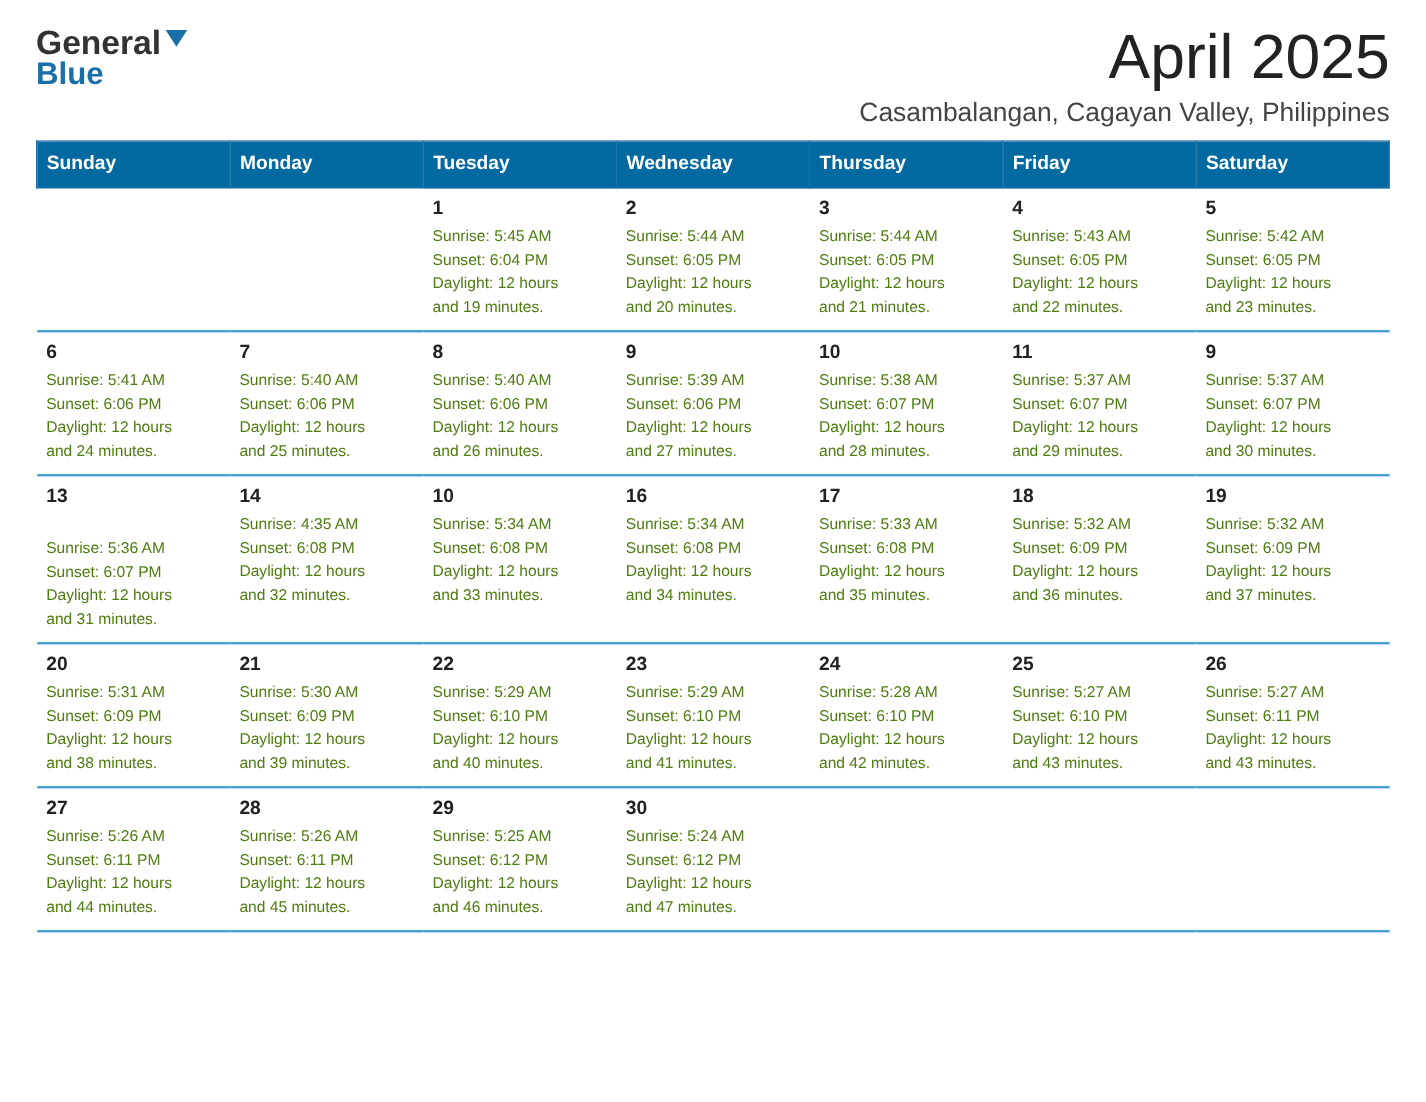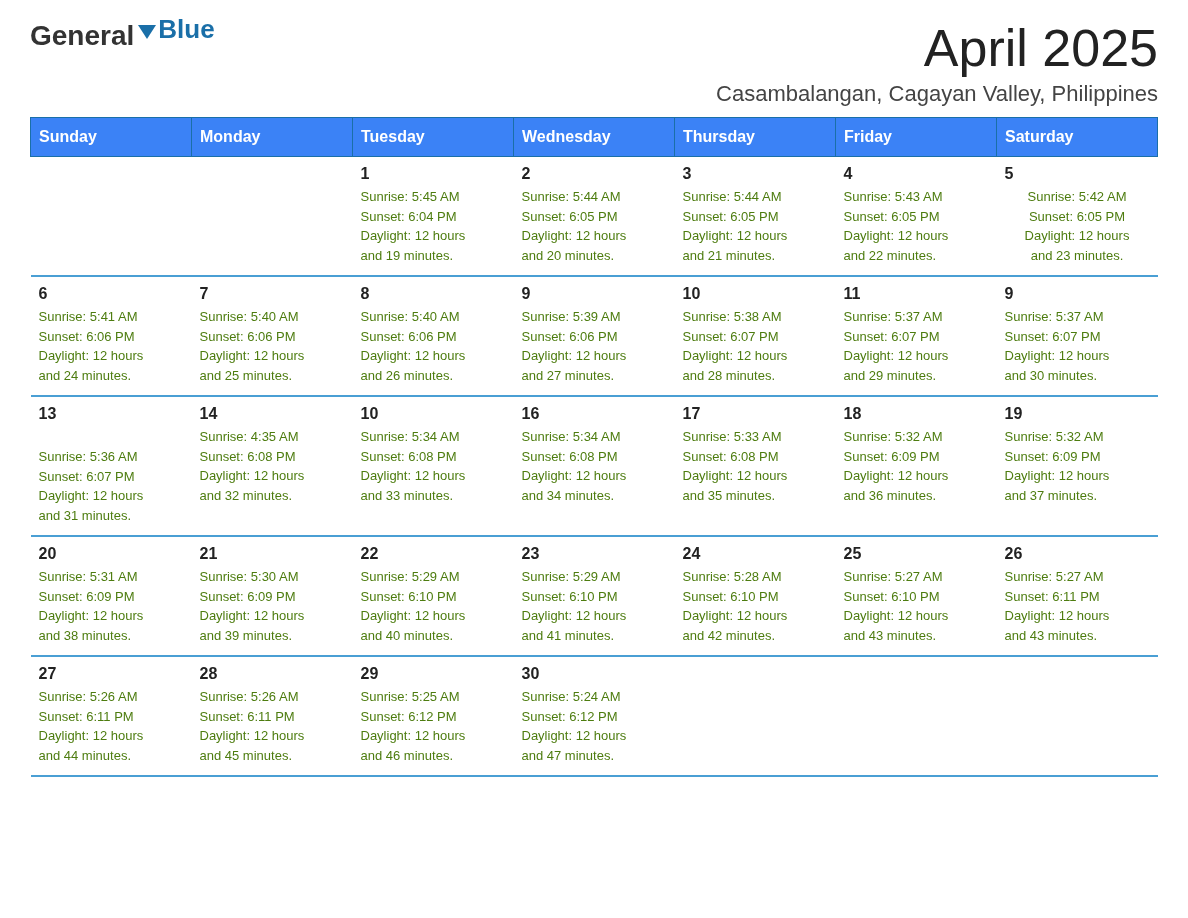--- a/index.html
+++ b/index.html
@@ -34,21 +34,21 @@
       font-size: 22px;
       color: #444;
       margin-top: 4px;
     }
     .calendar-table {
       width: 100%;
       border-collapse: collapse;
       margin-top: 10px;
     }
     .calendar-table thead tr th {
-      background-color: #3b82f6;
+      background-color: #0369a1;
       color: #fff;
       font-size: 16px;
       font-weight: bold;
       padding: 10px 8px;
       text-align: left;
       border: 1px solid #1a6fa8;
     }
     .calendar-table tbody tr td {
       vertical-align: top;
       padding: 8px 8px 10px 8px;
@@ -72,20 +72,21 @@
     .day-info {
       font-size: 13px;
       color: #4d7c0f;
       line-height: 1.5;
     }
     .empty-cell {
       background: #fff;
     }
     .logo-wrapper {
       display: flex;
+      flex-direction: column;
       align-items: flex-start;
       justify-content: center;
     }
     .logo-line1 {
       display: flex;
       align-items: center;
     }
     .logo-arrow {
       display: inline-block;
       margin-left: 2px;
@@ -159,21 +160,21 @@
         </td>
         <td>
           <span class="day-number">4</span>
           <div class="day-info" style="white-space: pre-line;">Sunrise: 5:43 AM
 Sunset: 6:05 PM
 Daylight: 12 hours
 and 22 minutes.</div>
         </td>
         <td>
           <span class="day-number">5</span>
-          <div class="day-info" style="white-space: pre-line; text-align: center;">Sunrise: 5:42 AM
+          <div class="day-info" style="white-space: pre-line;">Sunrise: 5:42 AM
 Sunset: 6:05 PM
 Daylight: 12 hours
 and 23 minutes.</div>
         </td>
       </tr>
       <tr>
         <td>
           <span class="day-number">6</span>
           <div class="day-info" style="white-space: pre-line;">Sunrise: 5:41 AM
 Sunset: 6:06 PM

